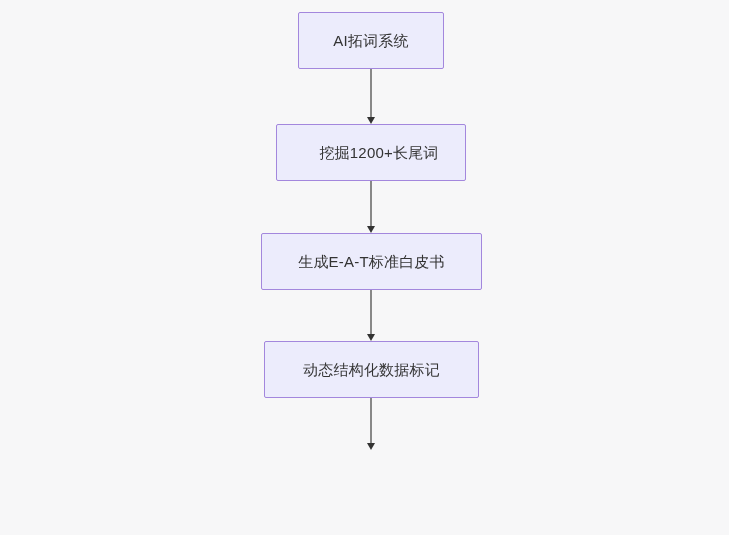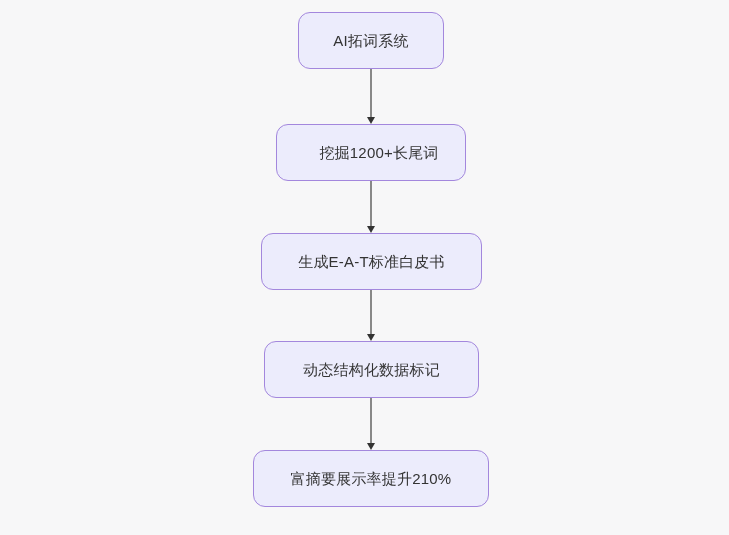--- a/index.html
+++ b/index.html
@@ -16,21 +16,21 @@
   #flow-canvas {
     position: relative;
     width: 729px;
     height: 535px;
   }
   .node {
     position: absolute;
     box-sizing: border-box;
     background: #ececfc;
     border: 1.4px solid #a387dd;
-    border-radius: 12px;
+    border-radius: 2px;
     display: flex;
     align-items: center;
     justify-content: center;
     height: 57px;
   }
   .node-label {
     font-size: 15px;
     color: #333333;
     line-height: 1;
     letter-spacing: 0.2px;
@@ -85,17 +85,14 @@
   </div>
   <div class="node" style="left: 276px; top: 124px; width: 190px; background: rgb(236, 236, 252); border-color: rgb(163, 135, 221); padding-left: 16px;">
     <span class="node-label" style="color: rgb(51, 51, 51);">挖掘1200+长尾词</span>
   </div>
   <div class="node" style="left: 264px; top: 341px; width: 215px; background: rgb(236, 236, 252); border-color: rgb(163, 135, 221);">
     <span class="node-label" style="color: rgb(51, 51, 51);">动态结构化数据标记</span>
   </div>
   <div class="node" style="left: 261px; top: 233px; width: 221px; background: rgb(236, 236, 252); border-color: rgb(163, 135, 221);">
     <span class="node-label" style="color: rgb(51, 51, 51);">生成E-A-T标准白皮书</span>
   </div>
-  <div class="node" style="left: 253px; top: 450px; width: 236px; background: rgb(236, 236, 252); border-color: rgb(163, 135, 221);">
-    <span class="node-label" style="color: rgb(51, 51, 51);">富摘要展示率提升210%</span>
-  </div>
 
 </div>
 
 </body></html>

